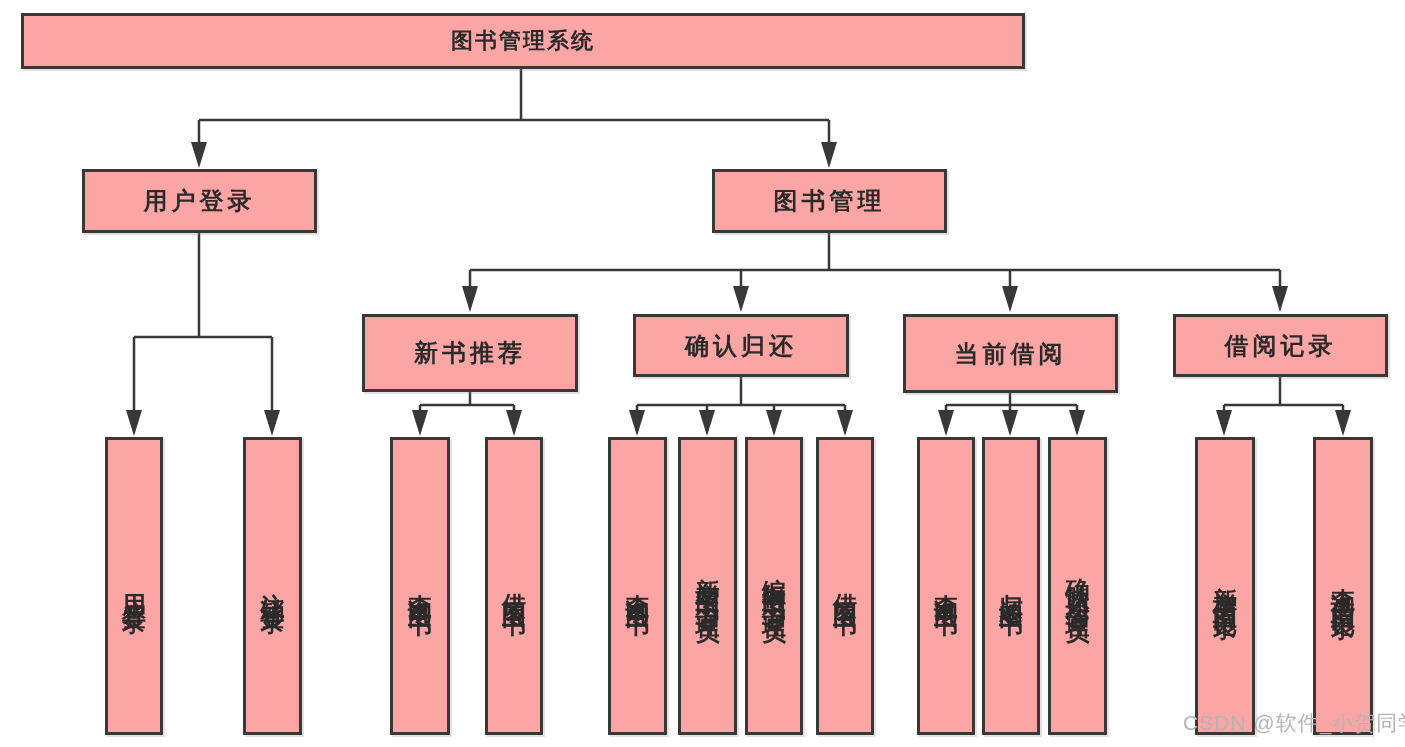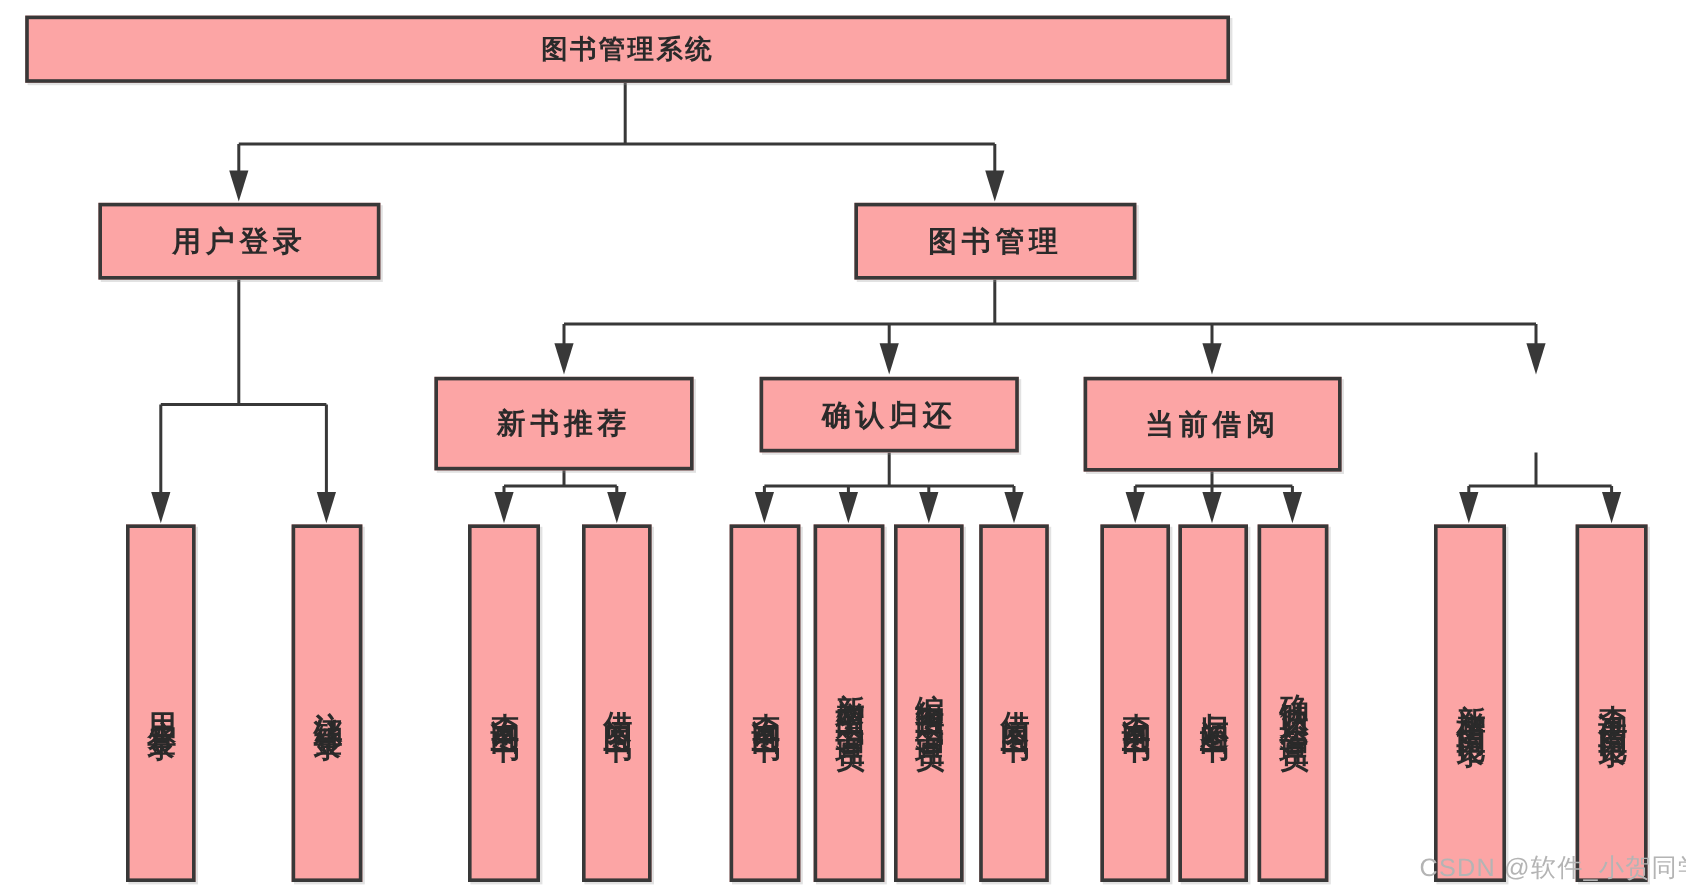--- a/index.html
+++ b/index.html
@@ -70,20 +70,21 @@
   </svg>
 
   <div class="node title-box" style="left:21px;top:13px;width:1004px;height:56px">图书管理系统</div>
 
   <div class="node" style="left:82px;top:169px;width:235px;height:64px">用户登录</div>
   <div class="node" style="left:712px;top:169px;width:235px;height:64px">图书管理</div>
 
   <div class="node" style="left:362px;top:314px;width:216px;height:78px">新书推荐</div>
   <div class="node" style="left:633px;top:314px;width:216px;height:63px">确认归还</div>
   <div class="node" style="left:903px;top:314px;width:215px;height:79px">当前借阅</div>
+  <div class="node" style="left:1173px;top:314px;width:215px;height:63px">借阅记录</div>
 
   <div class="node vert" style="left:105px;top:437px;width:58px;height:298px">用户登录</div>
   <div class="node vert" style="left:243px;top:437px;width:59px;height:298px">注销登录</div>
 
   <div class="node vert" style="left:390px;top:437px;width:60px;height:298px">查询图书</div>
   <div class="node vert" style="left:485px;top:437px;width:58px;height:298px">借阅图书</div>
 
   <div class="node vert" style="left:608px;top:437px;width:59px;height:298px">查询图书</div>
   <div class="node vert" style="left:678px;top:437px;width:59px;height:298px">新增图书（管理员）</div>
   <div class="node vert" style="left:745px;top:437px;width:58px;height:298px">编辑图书（管理员）</div>

